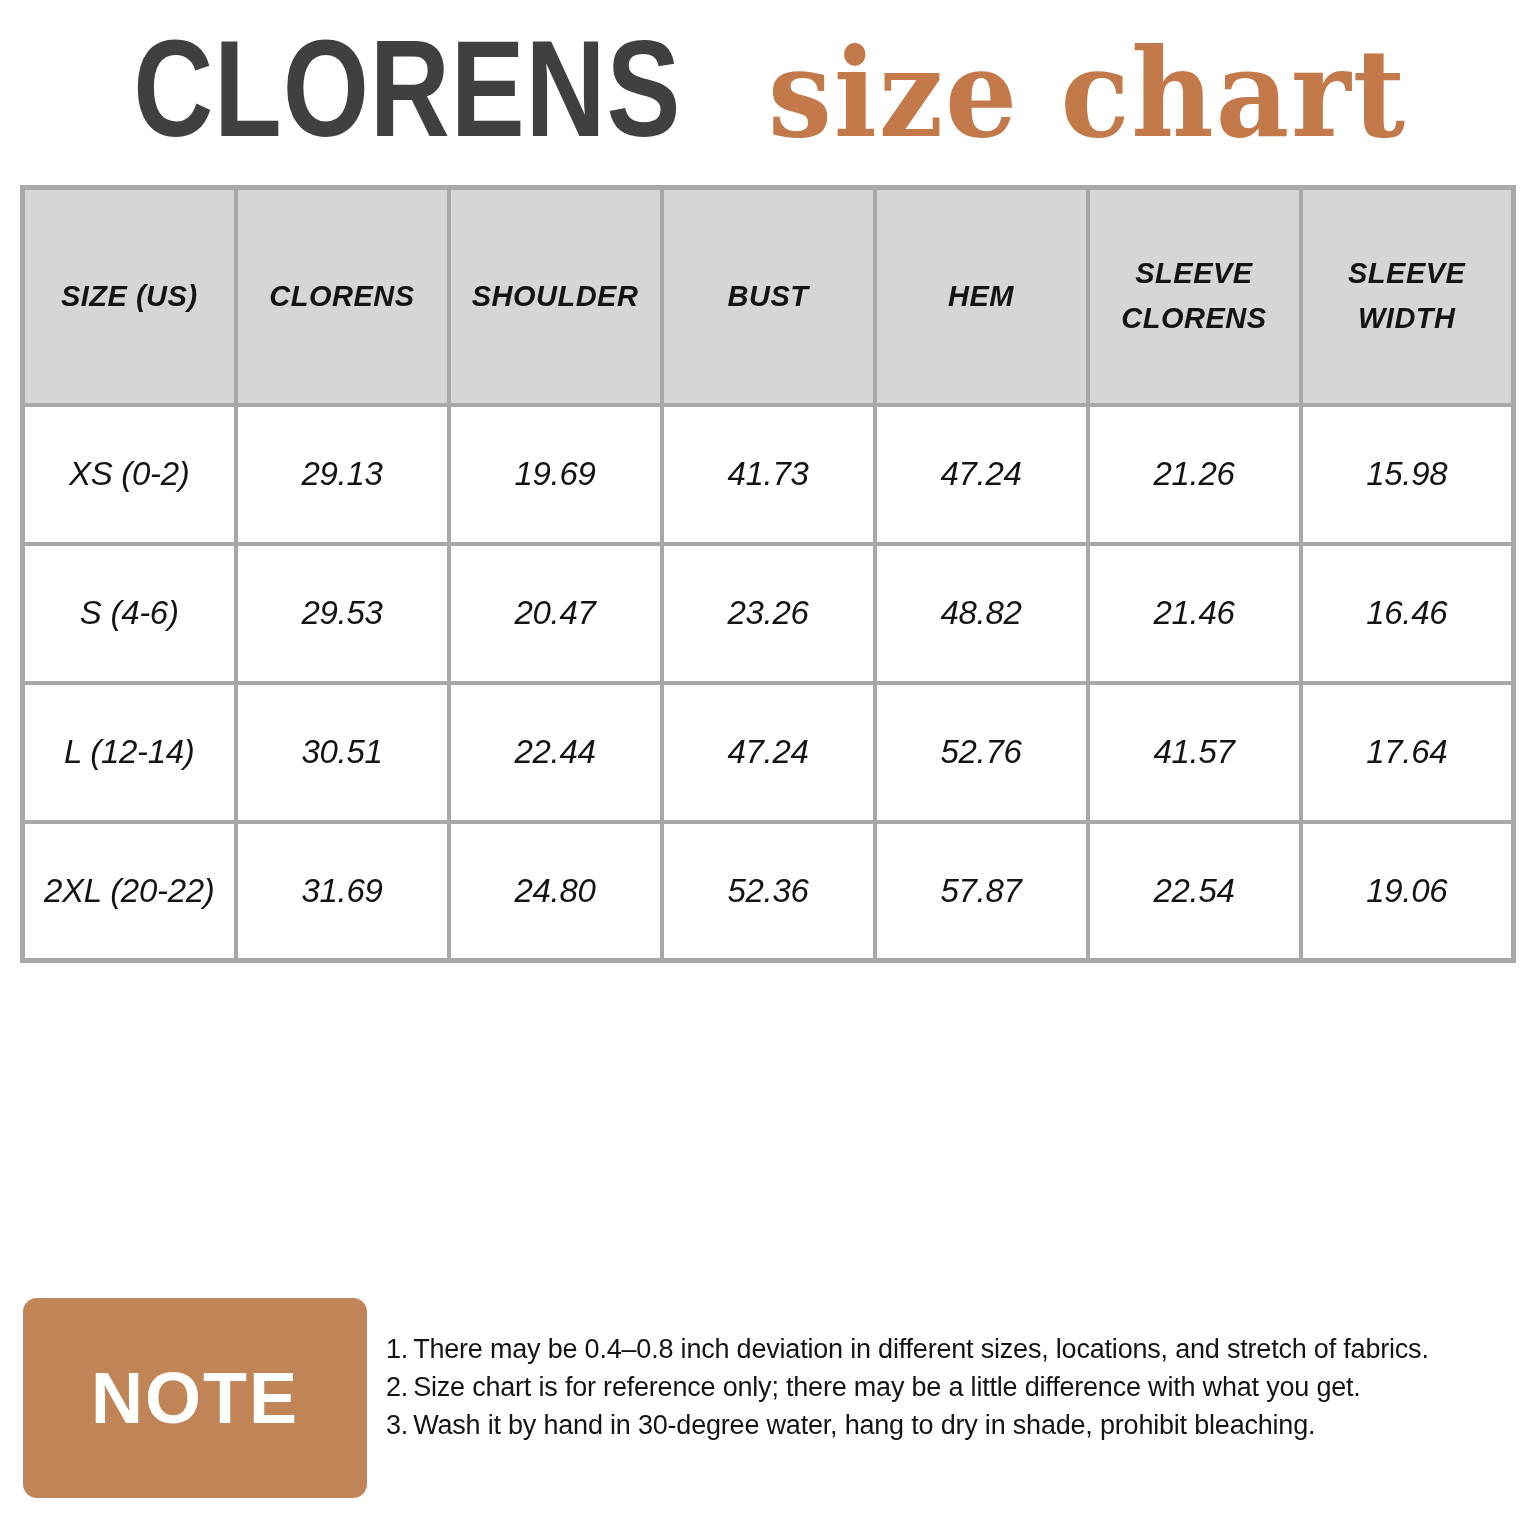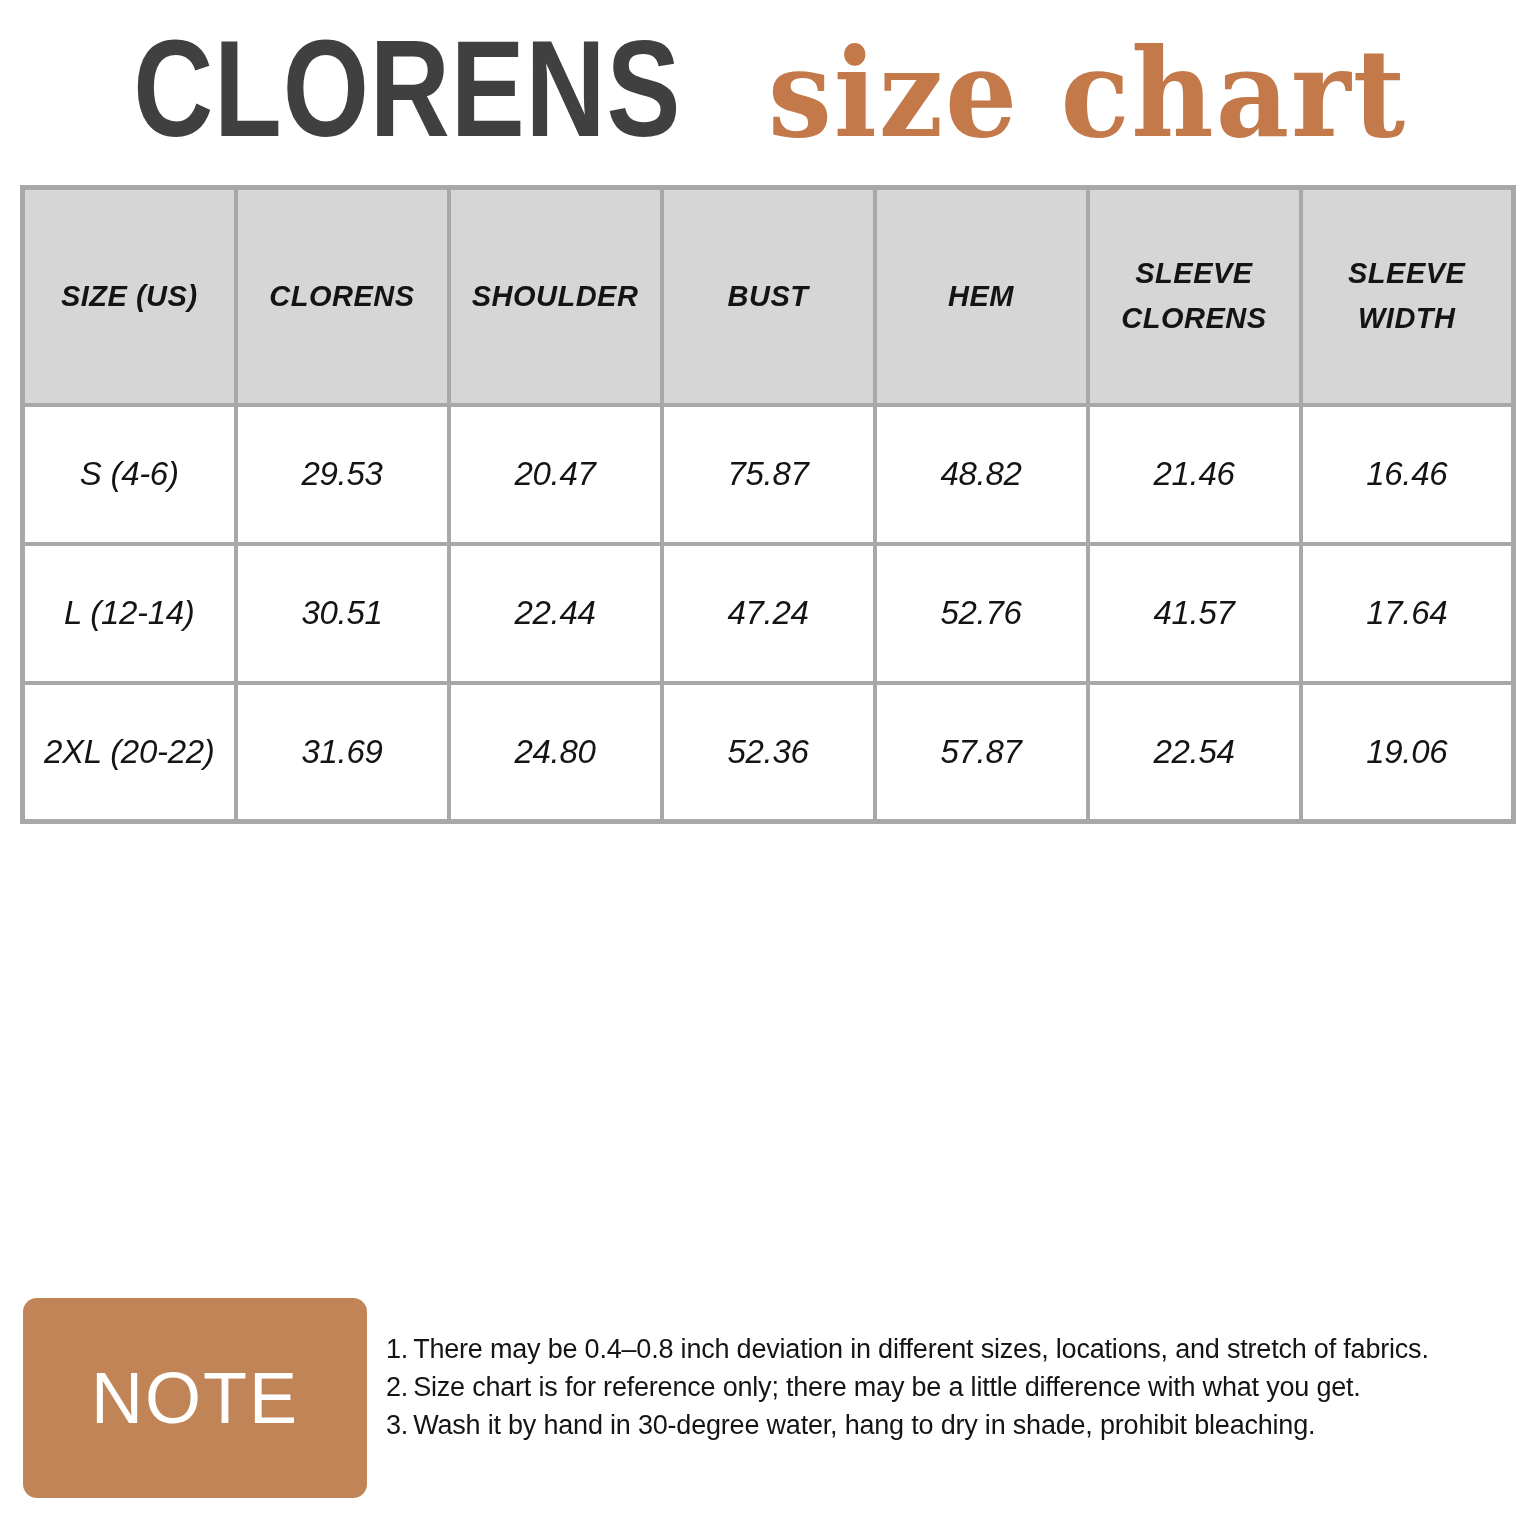--- a/index.html
+++ b/index.html
@@ -82,21 +82,21 @@
   .note-box{
     position:absolute;left:23px;top:1298px;
     width:344px;height:200px;
     background:var(--note-bg);
     border-radius:14px;
     display:flex;align-items:center;justify-content:center;
   }
   .note-label{
     color:#ffffff;
     font-size:72px;
-    font-weight:400;
+    font-weight:700;
     letter-spacing:2px;
   }
   .note-list{
     position:absolute;left:386px;top:1330px;
     width:1150px;
     color:var(--ink);
     font-size:27px;
     line-height:38px;
     letter-spacing:-0.2px;
   }
@@ -121,24 +121,33 @@
           <th>CLORENS</th>
           <th>SHOULDER</th>
           <th>BUST</th>
           <th>HEM</th>
           <th>SLEEVE CLORENS</th>
           <th>SLEEVE WIDTH</th>
         </tr>
     </thead>
     <tbody>
         <tr>
+          <td>XS (0-2)</td>
+          <td>29.13</td>
+          <td>19.69</td>
+          <td>41.73</td>
+          <td>47.24</td>
+          <td>21.26</td>
+          <td>15.98</td>
+        </tr>
+        <tr>
           <td>S (4-6)</td>
           <td>29.53</td>
           <td>20.47</td>
-          <td>75.87</td>
+          <td>23.26</td>
           <td>48.82</td>
           <td>21.46</td>
           <td>16.46</td>
         </tr>
         <tr>
           <td>L (12-14)</td>
           <td>30.51</td>
           <td>22.44</td>
           <td>47.24</td>
           <td>52.76</td>

